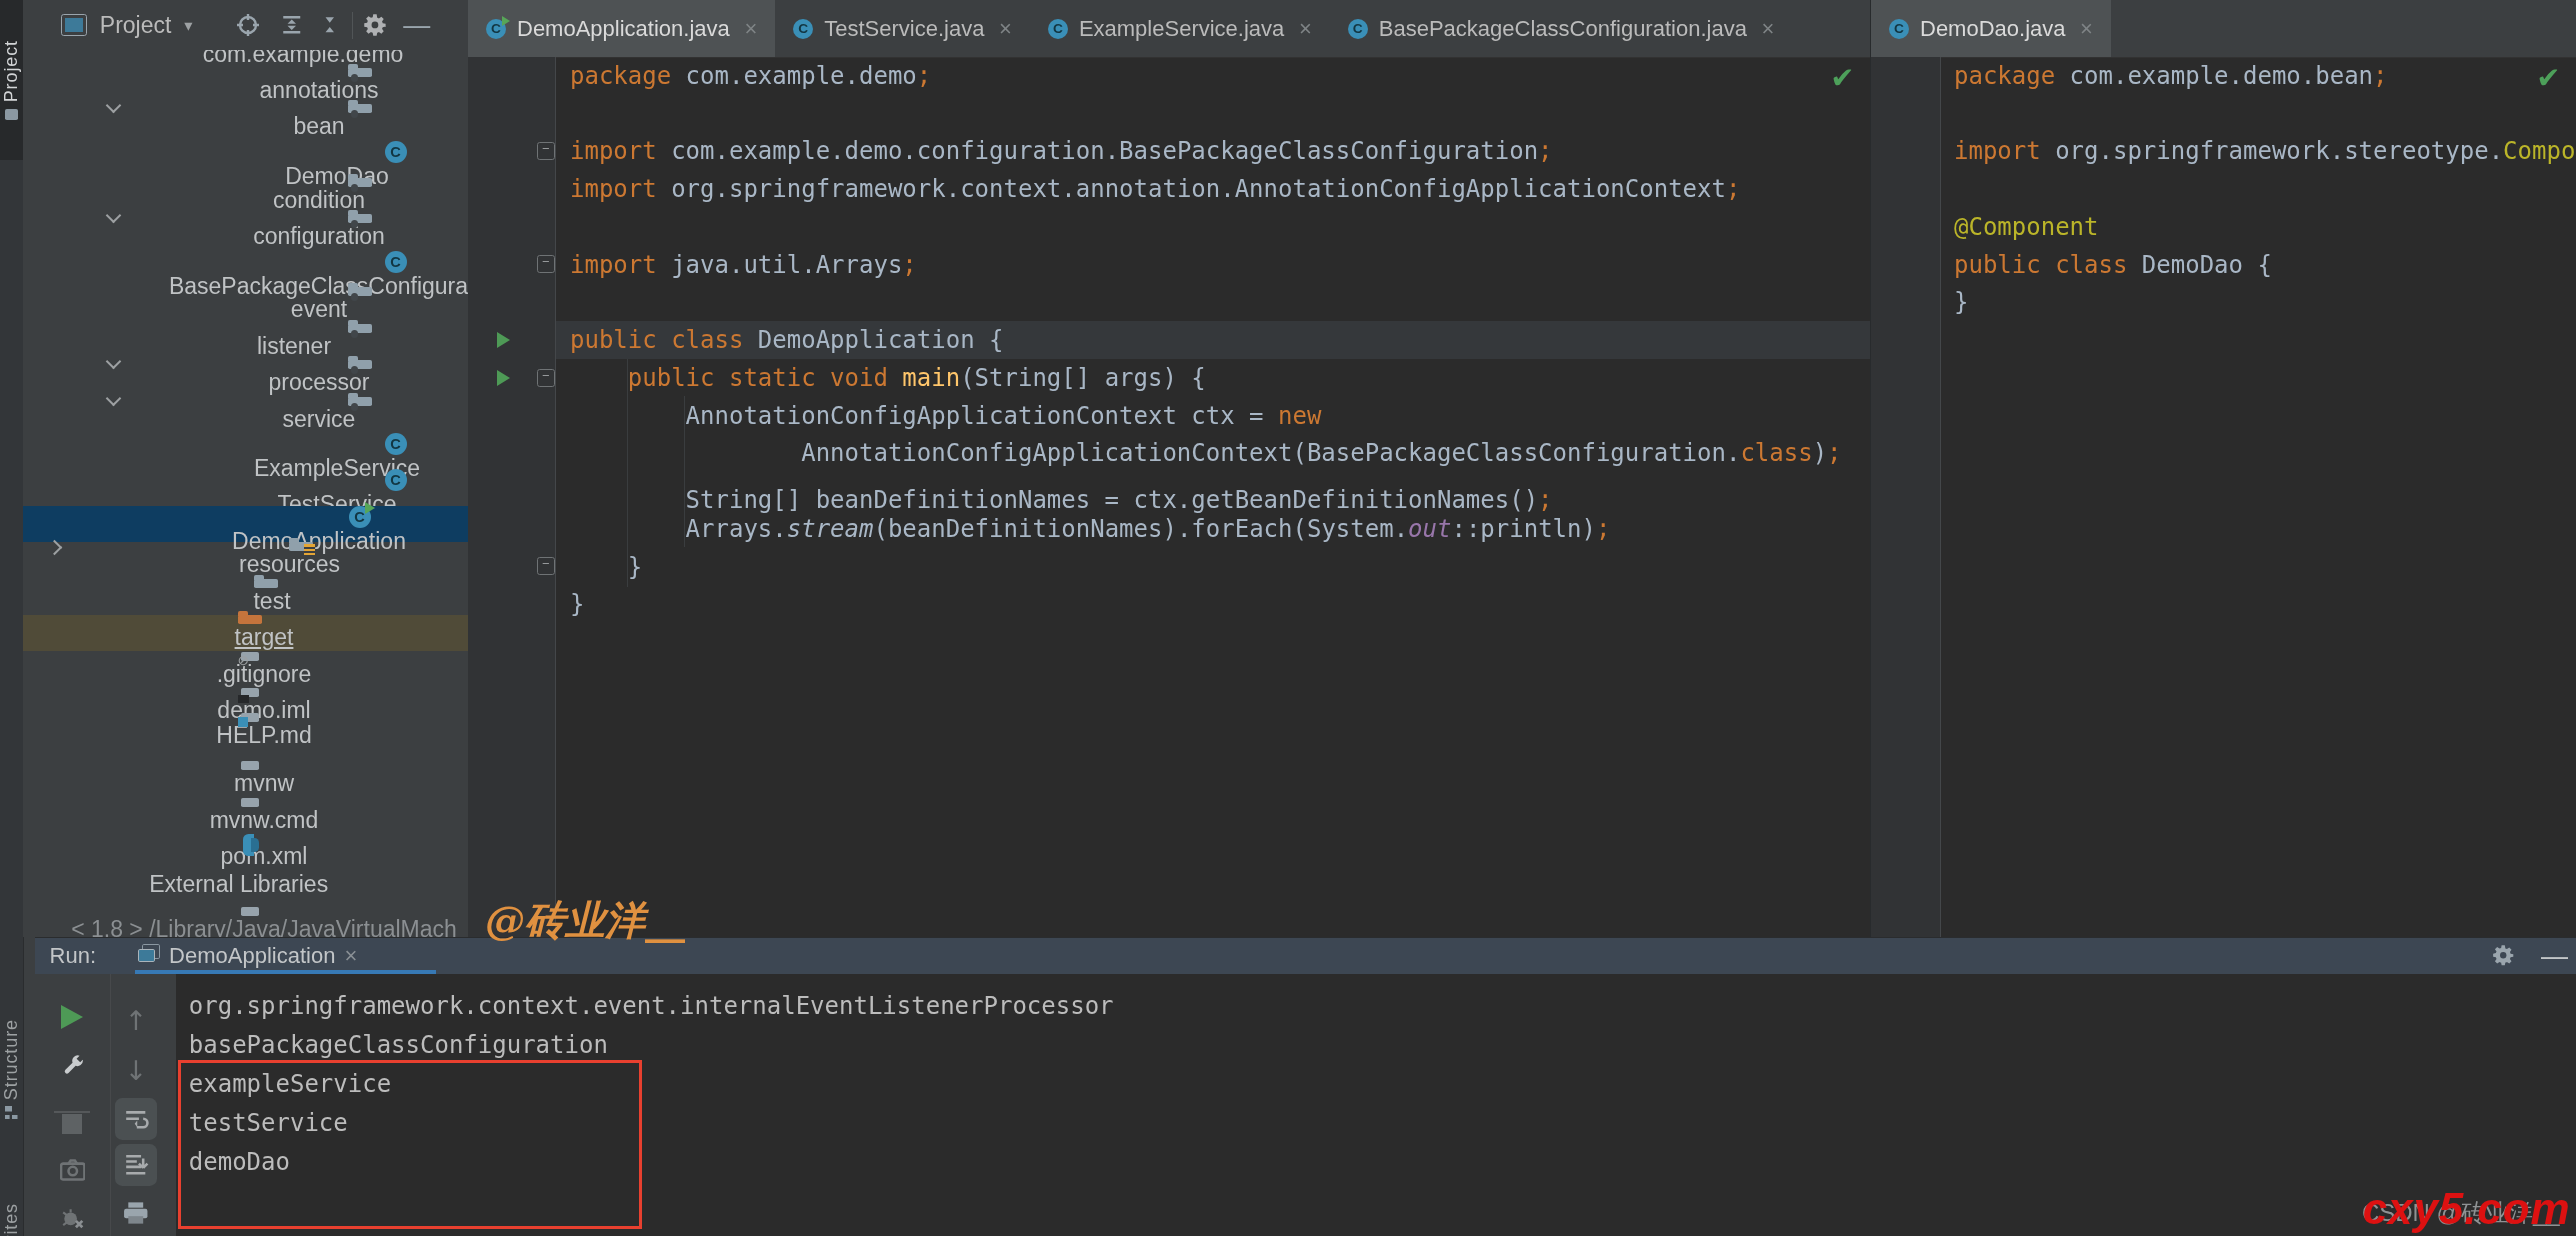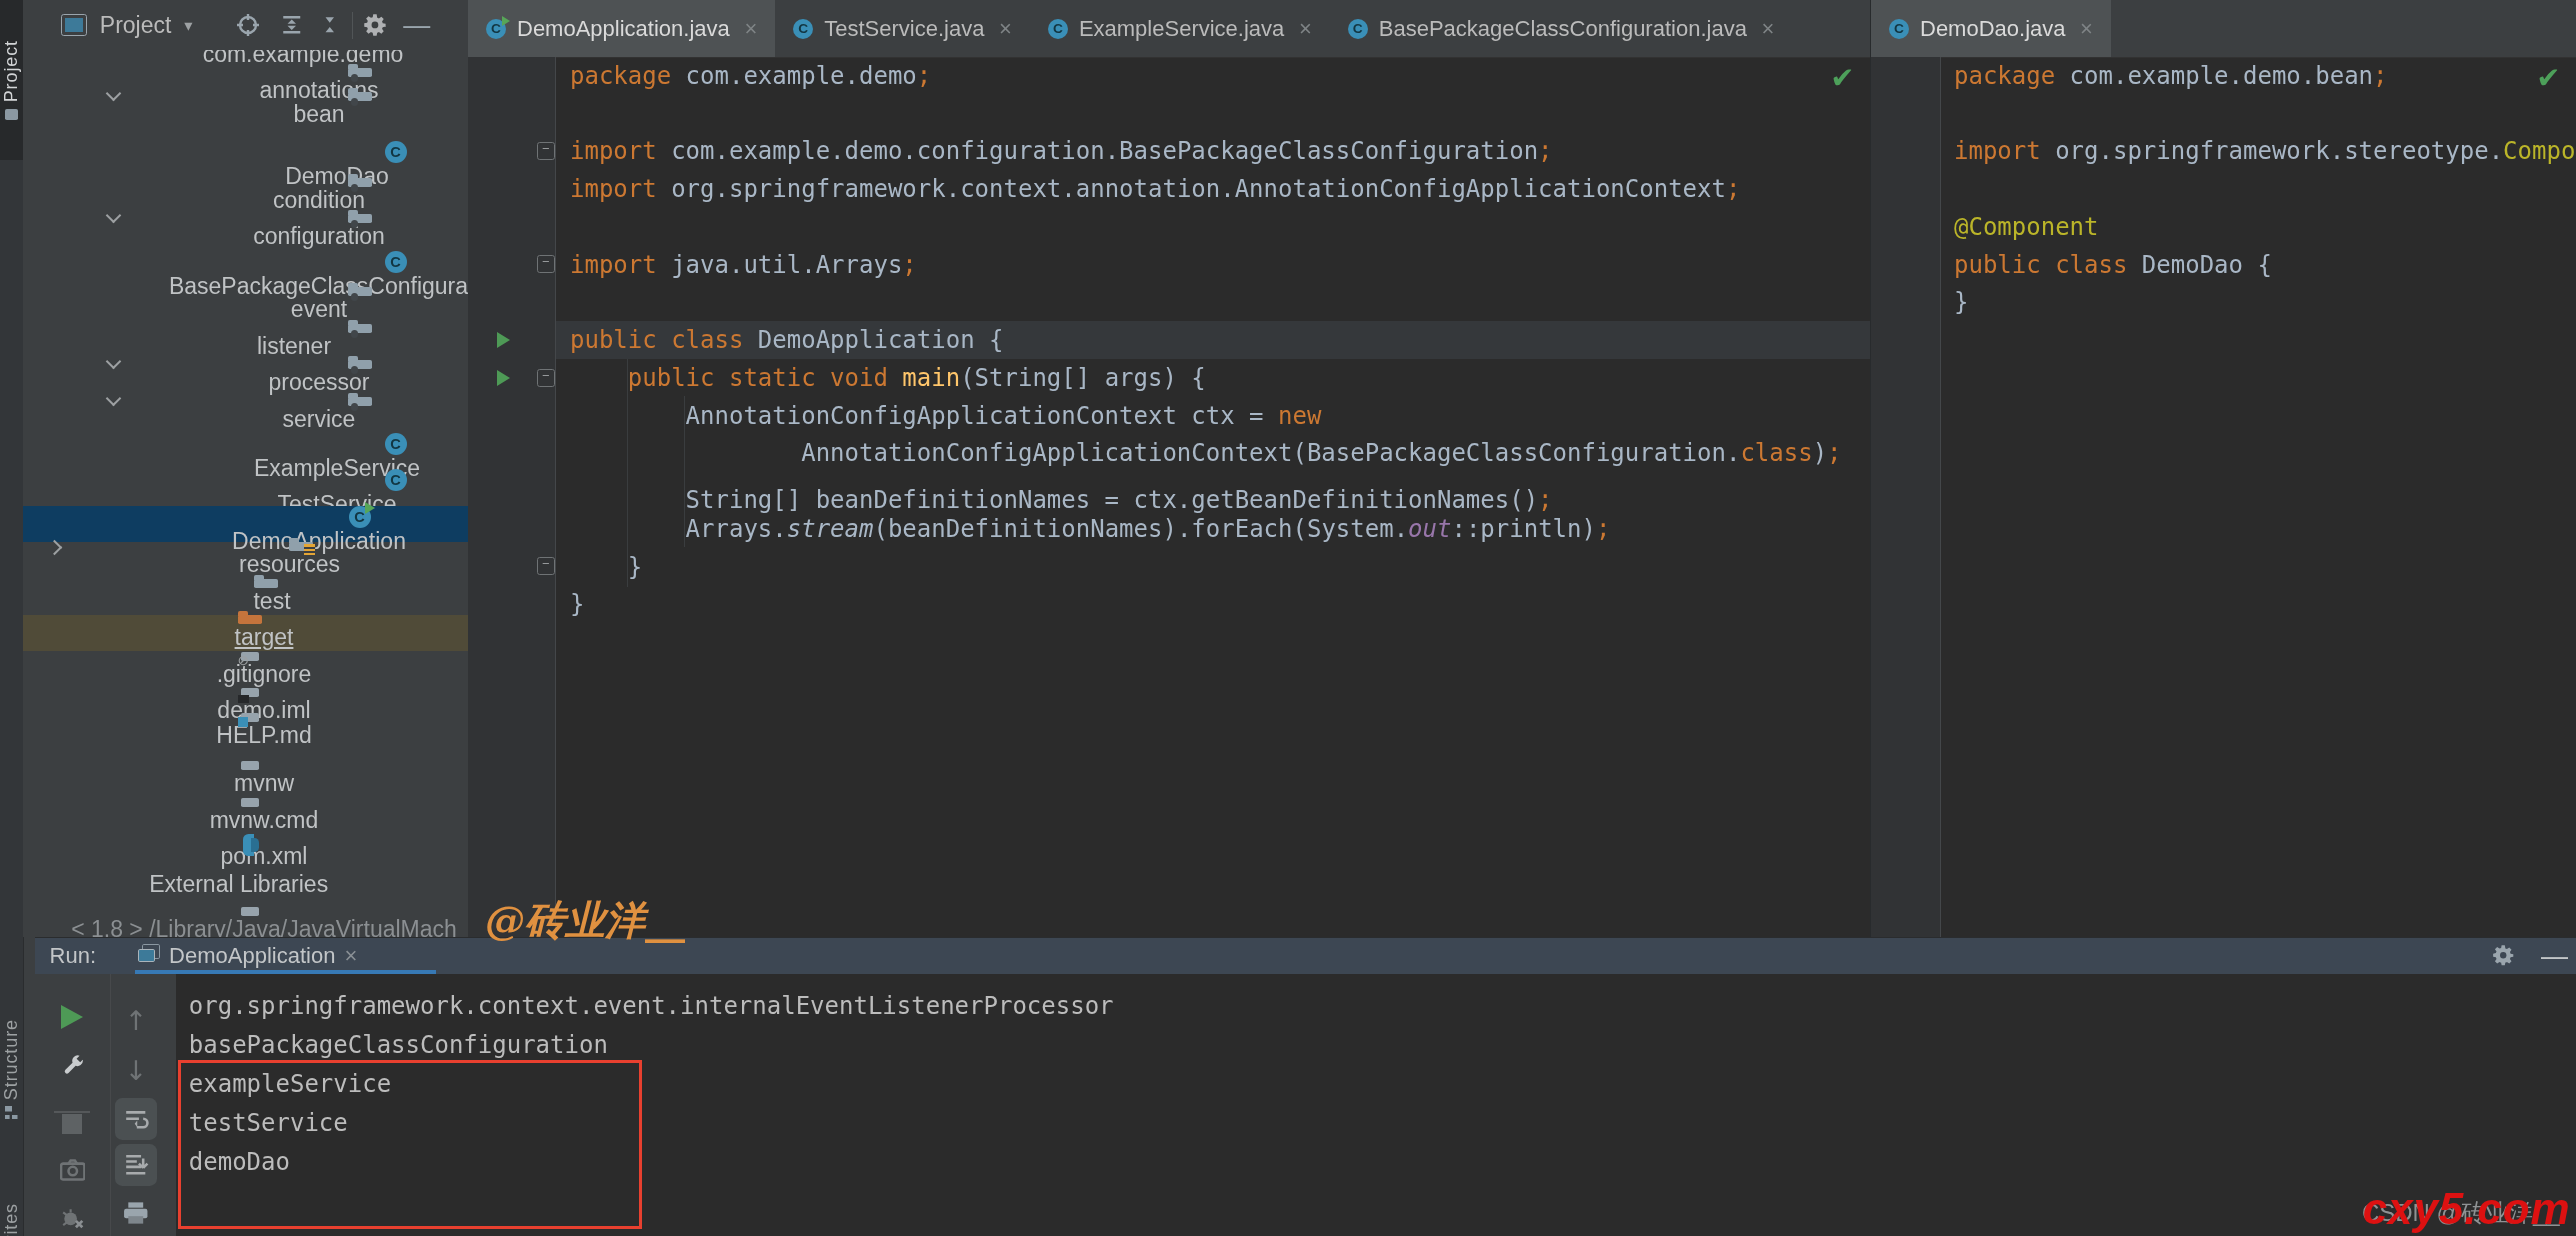--- a/index.html
+++ b/index.html
@@ -119,21 +119,21 @@
   <div class="ppanel">
     <div id="tree">
         <div class="tree-row" style="top: 32px;">
           <span class="ticon t-folder pkg" style="left: 82px;"></span>
           <span class="tree-label" style="margin-left: 115px;">com.example.demo</span>
         </div>
         <div class="tree-row" style="top: 68px;">
           <span class="ticon t-folder pkg" style="left: 114px;"></span>
           <span class="tree-label" style="margin-left: 147px;">annotations</span>
         </div>
-        <div class="tree-row" style="top: 92px;">
+        <div class="tree-row" style="top: 104px;">
           <span class="chev down" style="left: 85px;"></span>
           <span class="ticon t-folder pkg" style="left: 114px;"></span>
           <span class="tree-label" style="margin-left: 147px;">bean</span>
         </div>
         <div class="tree-row" style="top: 141px;">
           <span class="ticon t-class" style="left: 150px;">C</span>
           <span class="tree-label" style="margin-left: 183px;">DemoDao</span>
         </div>
         <div class="tree-row" style="top: 178px;">
           <span class="ticon t-folder pkg" style="left: 114px;"></span>

